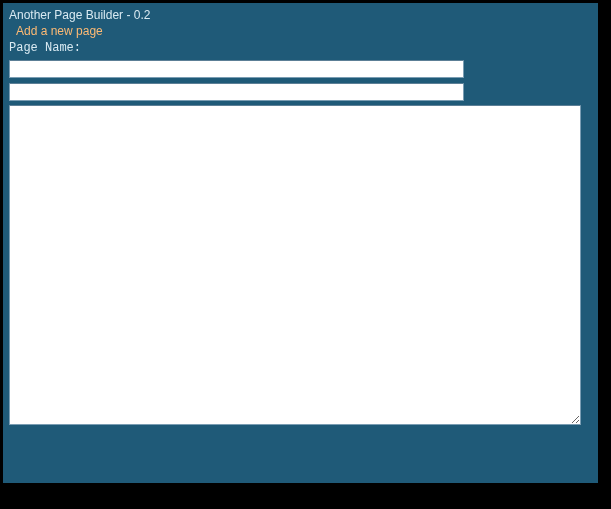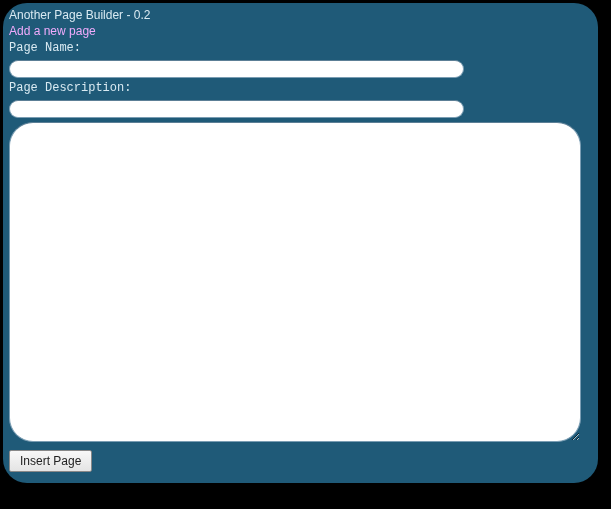--- a/index.html
+++ b/index.html
@@ -1,19 +1,18 @@
 <!DOCTYPE html>
 <html><head>
   <meta charset="utf-8">
   <style>
     * {
       box-sizing: border-box;
       margin: 0;
       padding: 0;
-      border-radius: 24px;
     }
     body {
       background: #000;
       font-family: Arial, Helvetica, sans-serif;
       font-size: 12px;
       width: 611px;
       height: 509px;
       overflow: hidden;
     }
     .panel {
@@ -27,22 +26,23 @@
       box-shadow: 5px 10px 12px rgba(0,0,0,0.6);
     }
     .app-title {
       font-size: 12px;
       line-height: 1.3;
       color: #d9eaf2;
     }
     .sub-title {
       font-size: 12px;
       line-height: 1.3;
-      color: #f0abfc;
+      color: #fdba74;
       margin-top: 0px;
+      margin-left: 7px;
     }
     .field-label {
       font-size: 12px;
       color: #d9eaf2;
       margin-top: 2px;
       display: block;
       font-family: Liberation Mono, monospace;
     }
     .text-input {
       width: 455px;
@@ -86,20 +86,18 @@
 <body>
 
 <div class="panel">
 
   <div class="app-title">Another Page Builder - 0.2</div>
   <div class="sub-title">Add a new page</div>
 
   <label class="field-label">Page Name:</label>
   <input type="text" class="text-input" value="" style="">
 
-  <label class="field-label">Page Description:</label>
   <input type="text" class="text-input" value="" style="">
 
   <textarea class="textarea-input" value="" style=""></textarea>
 
-  <button class="submit-button">Insert Page</button>
 
 </div>
 
 </body></html>

